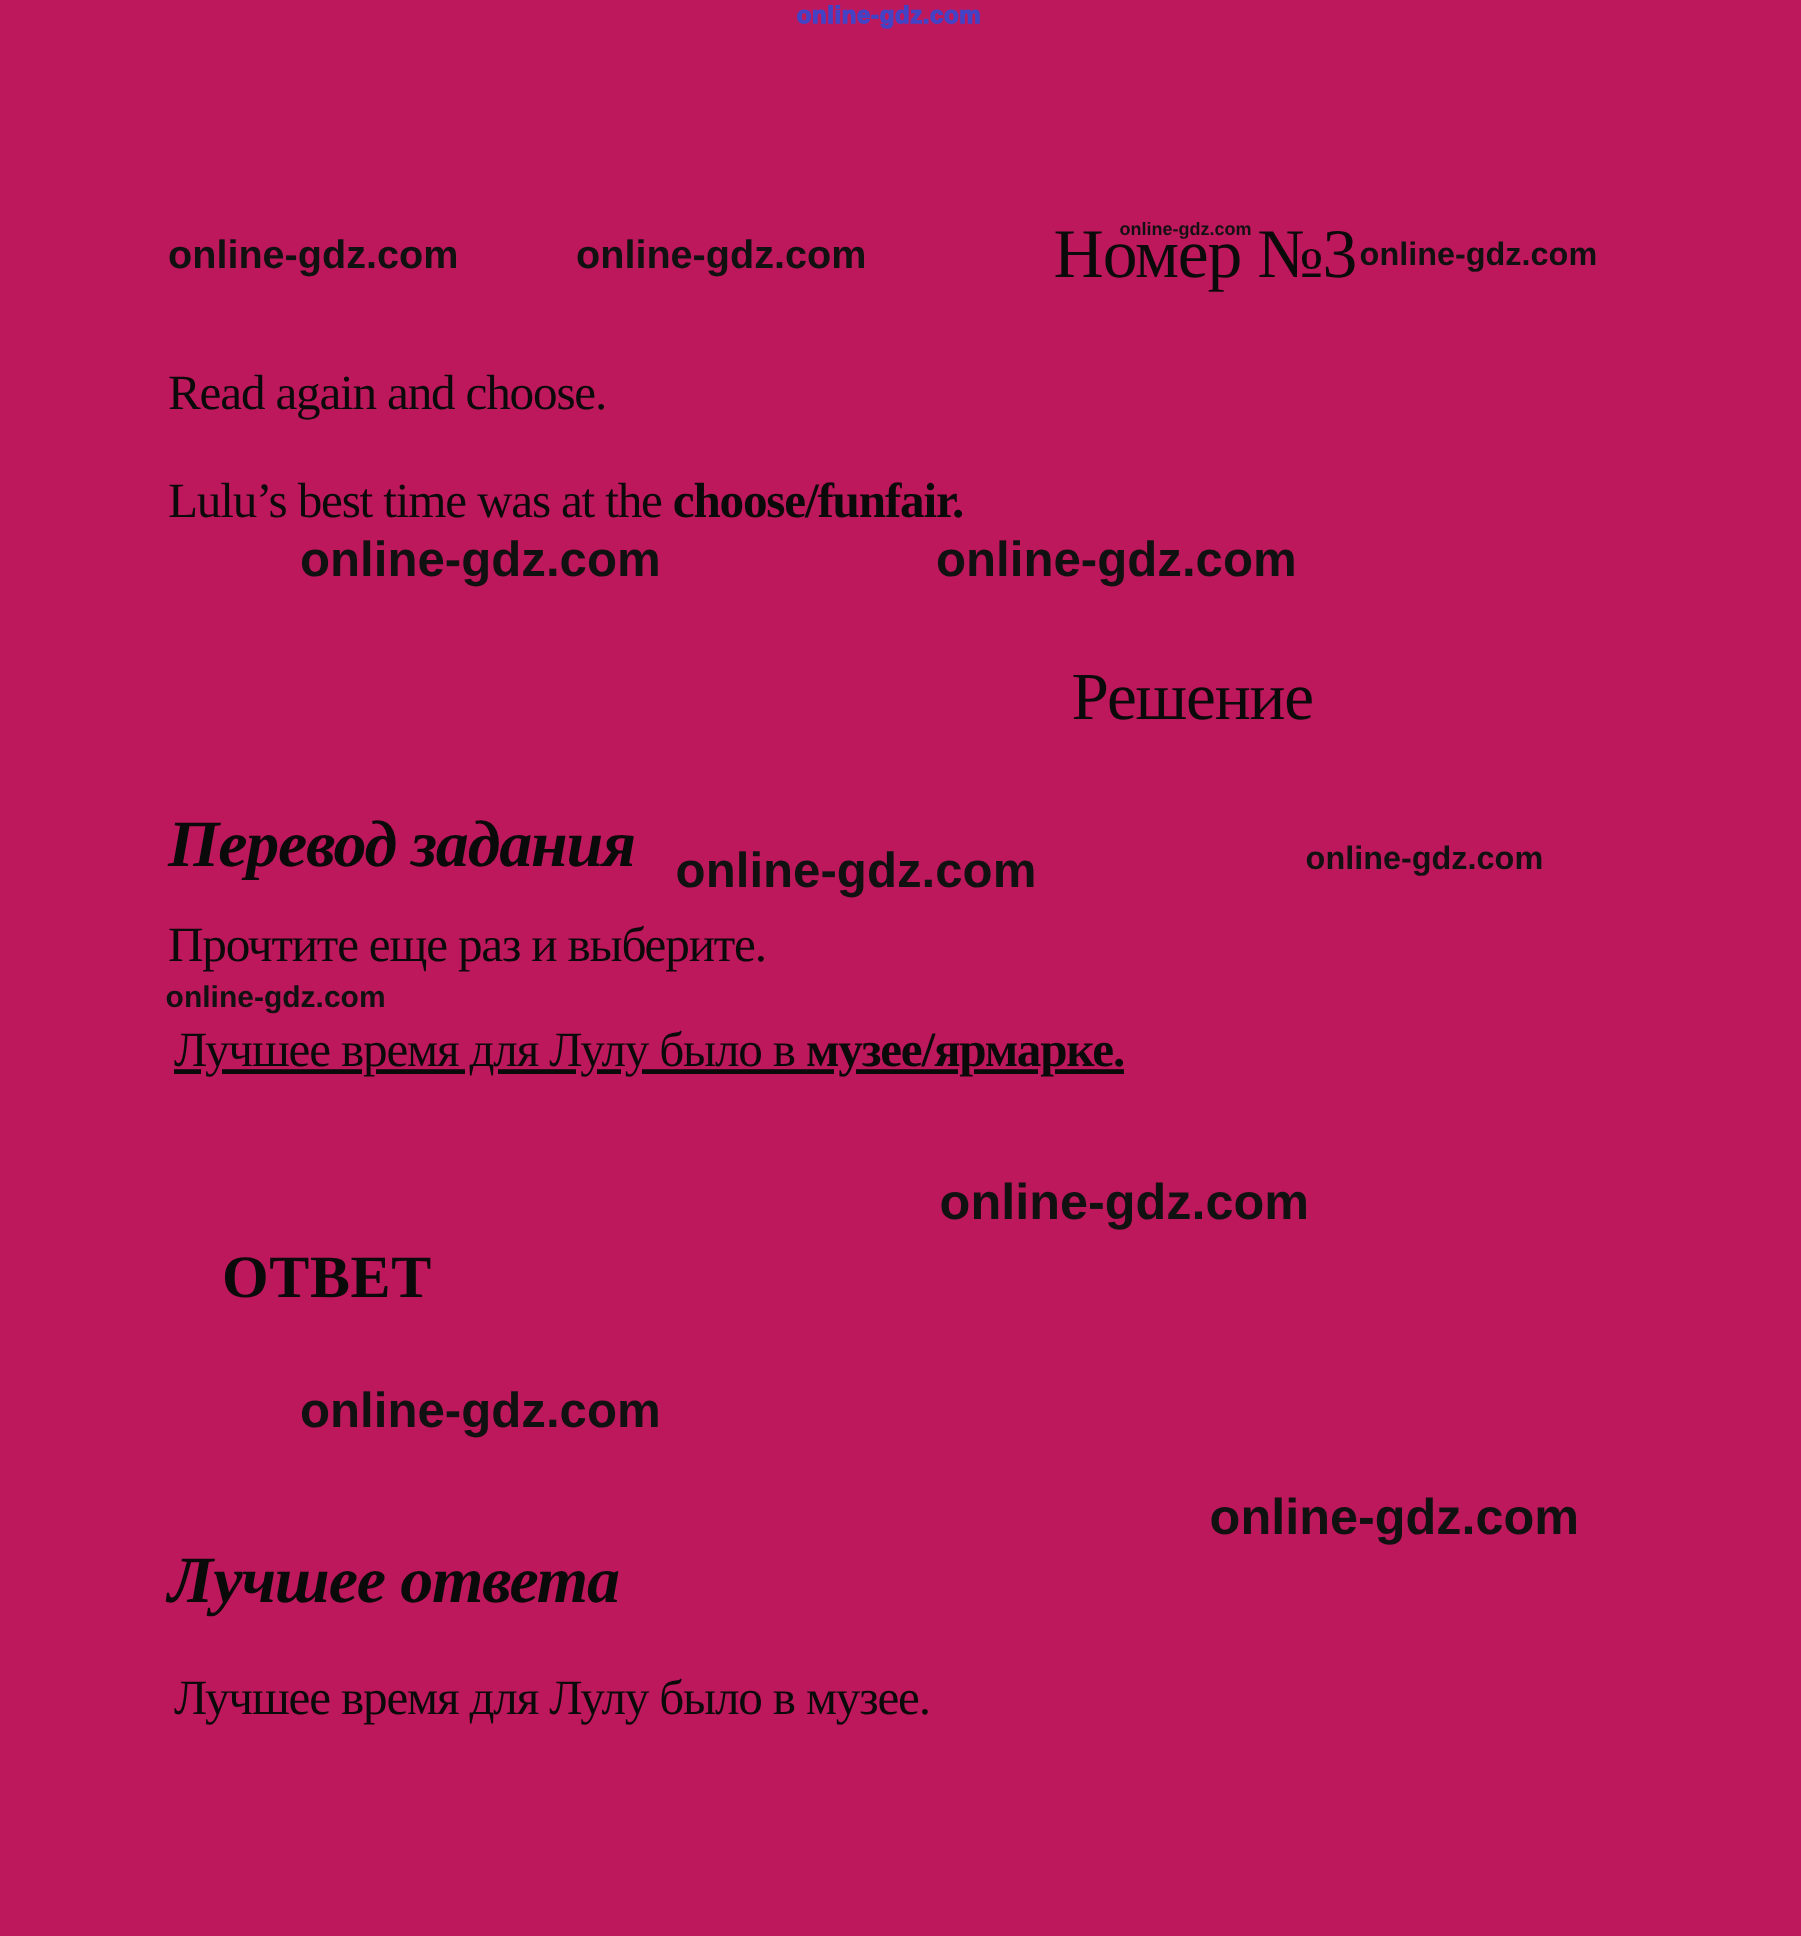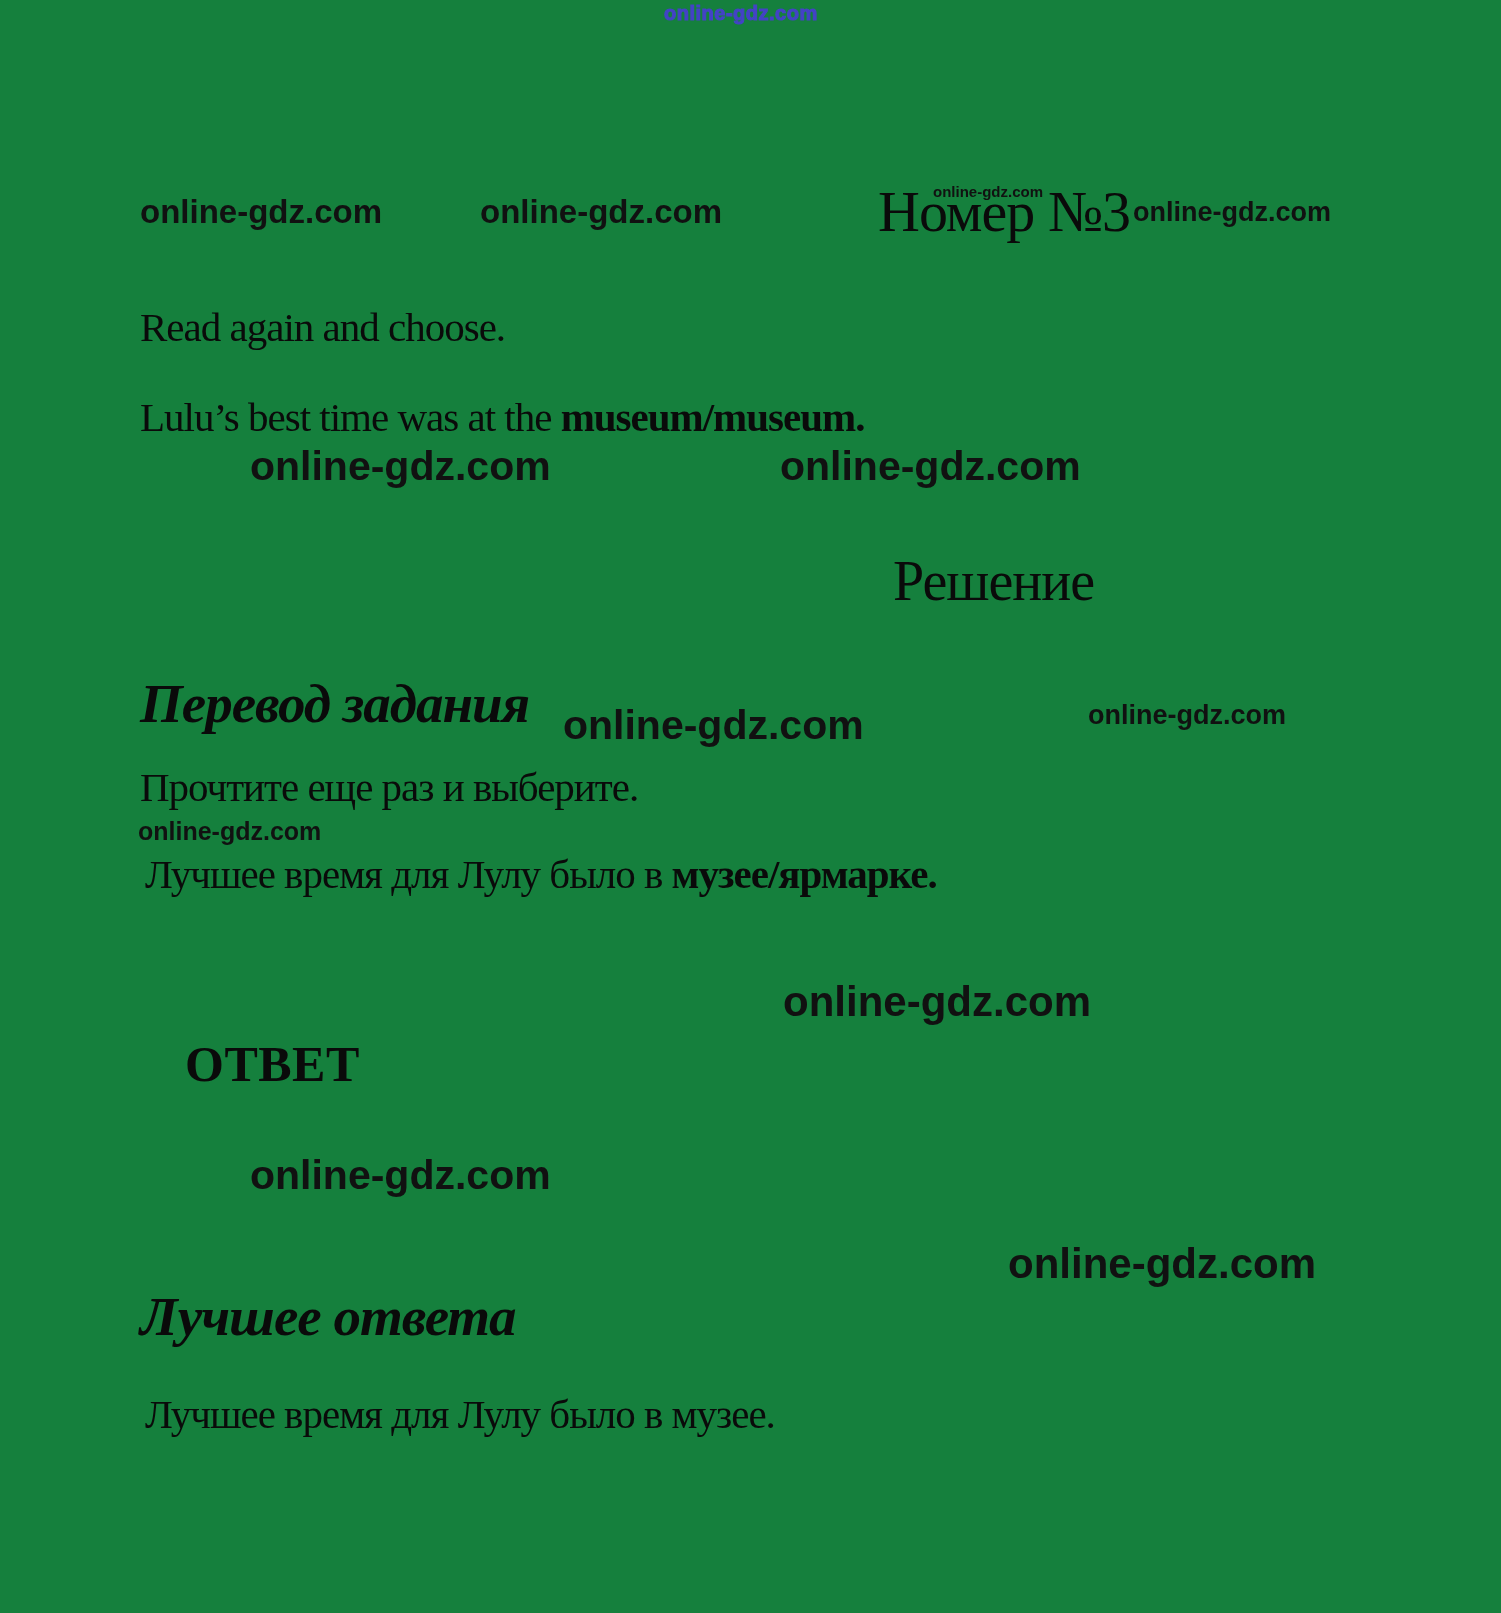--- a/index.html
+++ b/index.html
@@ -4,21 +4,21 @@
 <style>
   html, body {
     margin: 0;
     padding: 0;
     background: #ffffff;
   }
   .page {
     position: relative;
     width: 1501px;
     height: 1613px;
-    background: #15803d;
+    background: #be185d;
     overflow: hidden;
     font-family: "Liberation Serif", serif;
     color: #000000;
   }
   .abs { position: absolute; white-space: nowrap; }
 
   
   .serif-line {
     font-family: "Liberation Serif", serif;
     font-size: 41px;
@@ -83,35 +83,35 @@
 
   <div class="abs wm wm-33" style="left:140px; top:193px;">online-gdz.com</div>
   <div class="abs wm wm-33" style="left:480px; top:193px;">online-gdz.com</div>
 
   <div class="abs heading-serif" style="left:878px; top:178px; font-size:58px;">Номер №3</div>
   <div class="abs wm wm-15" style="left:933px; top:183px;">online-gdz.com</div>
   <div class="abs wm wm-27" style="left:1133px; top:197px;">online-gdz.com</div>
 
   <div class="abs serif-line" style="left:140px; top:305px;">Read again and choose.</div>
 
-  <div class="abs serif-line" style="left:140px; top:395px;"><span>Lulu’s best time was at the </span><b>museum/museum.</b></div>
+  <div class="abs serif-line" style="left:140px; top:395px;"><span>Lulu’s best time was at the </span><b>choose/funfair.</b></div>
 
   <div class="abs wm wm-41" style="left:250px; top:443px;">online-gdz.com</div>
   <div class="abs wm wm-41" style="left:780px; top:443px;">online-gdz.com</div>
 
   <div class="abs heading-serif" style="left:893px; top:532px;margin-top:17px;">Решение</div>
 
   <div class="abs heading-bold-italic" style="left:140px; top:672px;">Перевод задания</div>
   <div class="abs wm wm-41" style="left:563px; top:702px;">online-gdz.com</div>
   <div class="abs wm wm-27" style="left:1088px; top:700px;">online-gdz.com</div>
 
   <div class="abs serif-line" style="left:140px; top:765px;">Прочтите еще раз и выберите.</div>
   <div class="abs wm wm-25" style="left:138px; top:817px;">online-gdz.com</div>
 
-  <div class="abs serif-line" style="left:145px; top:852px;"><span>Лучшее время для Лулу было в </span><b>музее/ярмарке.</b></div>
+  <div class="abs serif-line" style="left:145px; top:852px;text-decoration:underline;"><span>Лучшее время для Лулу было в </span><b>музее/ярмарке.</b></div>
 
   <div class="abs wm wm-42" style="left:783px; top:978px;">online-gdz.com</div>
   <div class="abs answer-heading" style="left:140px; top:1035px;margin-left:45px;">ОТВЕТ</div>
 
 
   <div class="abs wm wm-41" style="left:250px; top:1152px;">online-gdz.com</div>
 
   <div class="abs wm wm-42" style="left:1008px; top:1240px;">online-gdz.com</div>
   <div class="abs heading-bold-italic" style="left:140px; top:1285px;">Лучшее ответа</div>
 

